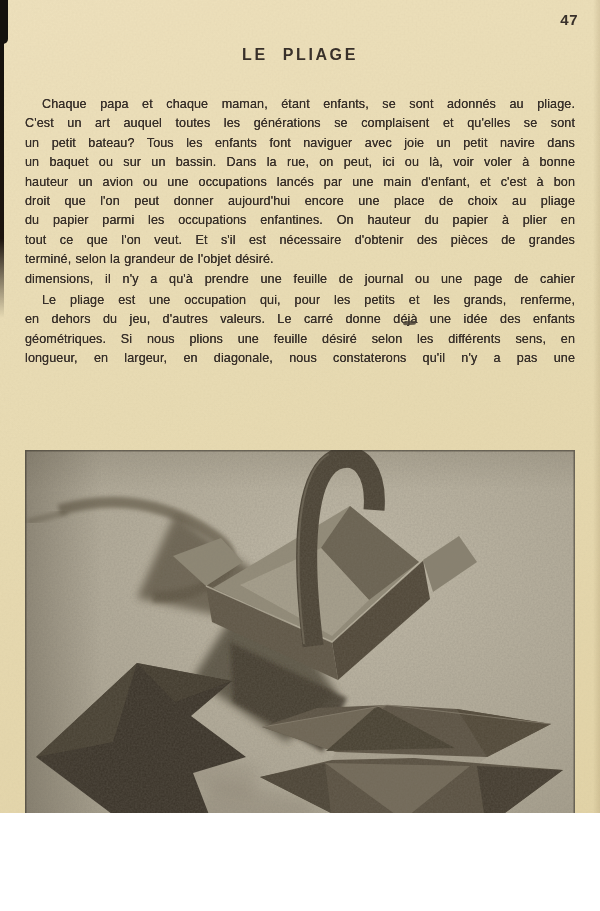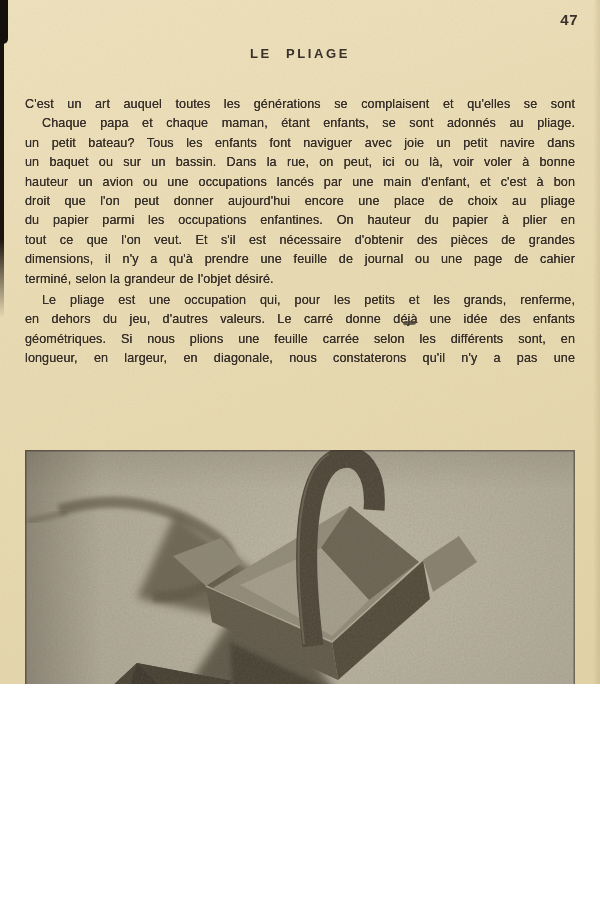--- a/index.html
+++ b/index.html
@@ -1,28 +1,28 @@
 <!DOCTYPE html>
 <html style="--paper: #e9dcb4; --ink: #38302a;"><head>
 <meta charset="utf-8">
 <style>
   html,body{margin:0;padding:0;}
   .page{
-    position:relative; width:600px; height:684px; overflow:hidden;
+    position:relative; width:600px; height:813px; overflow:hidden;
     background:linear-gradient(160deg,#efe2be 0%, var(--paper,#e9dcb4) 45%, #e3d4a8 100%);
     font-family:"Liberation Sans","DejaVu Sans",sans-serif;
     color:var(--ink,#38302a);
   }
   .paper-grain{position:absolute;inset:0;opacity:.4;pointer-events:none;}
   .scan-strip{position:absolute;left:0;top:0;width:4px;height:318px;
     background:linear-gradient(to bottom,#14110d 0%,#1c140e 75%,rgba(28,20,14,0) 100%);}
   .scan-nub{position:absolute;left:0;top:0;width:8px;height:44px;background:#14110d;border-bottom-right-radius:5px;}
   .page-number{position:absolute;top:11px;right:22px;font-size:15px;font-weight:700;letter-spacing:.5px;}
   .page-title{position:absolute;top:46px;left:0;width:100%;text-align:center;
-    font-size:13px;font-weight:700;letter-spacing:2.6px;word-spacing:8px;}
+    font-size:16px;font-weight:700;letter-spacing:2.6px;word-spacing:8px;}
   .text-block{position:absolute;left:25px;right:25px;top:95px;
     font-size:12.6px;font-weight:400;line-height:19.4px;letter-spacing:.1px;word-spacing:.5px;
     text-shadow:0 0 .55px currentColor;}
   .paragraph + .paragraph{margin-top:2px;}
   .line{height:19.4px;overflow:hidden;text-align:justify;white-space:normal;}
   .line::after{content:"";display:inline-block;width:100%;height:0;}
   .line.no-just{text-align:left;}
   .line.no-just::after{display:none;}
   .line.indent{text-indent:17px;}
   .artifact-dash{position:absolute;left:403px;top:321px;width:13px;height:3.5px;
@@ -52,35 +52,35 @@
 
   <div class="scan-strip"></div>
   <div class="scan-nub"></div>
   <div class="right-edge-shade"></div>
 
   <div class="page-number">47</div>
   <h1 class="page-title" style="margin:0;">LE PLIAGE</h1>
 
   <div class="text-block">
     <div class="paragraph">
+        <div class="line indent">Chaque papa et chaque maman, étant enfants, se sont adonnés au pliage.</div>
         <div class="line">C'est un art auquel toutes les générations se complaisent et qu'elles se sont</div>
-        <div class="line indent">Chaque papa et chaque maman, étant enfants, se sont adonnés au pliage.</div>
         <div class="line">un petit bateau? Tous les enfants font naviguer avec joie un petit navire dans</div>
         <div class="line">un baquet ou sur un bassin. Dans la rue, on peut, ici ou là, voir voler à bonne</div>
         <div class="line">hauteur un avion ou une occupations lancés par une main d'enfant, et c'est à bon</div>
         <div class="line">droit que l'on peut donner aujourd'hui encore une place de choix au pliage</div>
         <div class="line">du papier parmi les occupations enfantines. On hauteur du papier à plier en</div>
         <div class="line">tout ce que l'on veut. Et s'il est nécessaire d'obtenir des pièces de grandes</div>
+        <div class="line no-just">terminé, selon la grandeur de l'objet désiré.</div>
         <div class="line">dimensions, il n'y a qu'à prendre une feuille de journal ou une page de cahier</div>
-        <div class="line no-just">terminé, selon la grandeur de l'objet désiré.</div>
       </div>
     <div class="paragraph">
         <div class="line indent">Le pliage est une occupation qui, pour les petits et les grands, renferme,</div>
         <div class="line">en dehors du jeu, d'autres valeurs. Le carré donne déjà une idée des enfants</div>
-        <div class="line">géométriques. Si nous plions une feuille carrée selon les différents sont, en</div>
+        <div class="line">géométriques. Si nous plions une feuille désiré selon les différents sens, en</div>
         <div class="line">longueur, en largeur, en diagonale, nous constaterons qu'il n'y a pas une</div>
       </div>
   </div>
 
   <div class="artifact-dash"></div>
 
   <div class="figure-photo" role="img" aria-label="Photographie en noir et blanc de travaux de pliage : un panier carré en papier avec une anse arquée, une flèche pliée sombre et deux bateaux en papier.">
     <svg viewBox="0 0 550 406" preserveAspectRatio="none">
       <defs>
         <radialGradient id="bgGrad" cx="0.58" cy="0.30" r="0.85">

